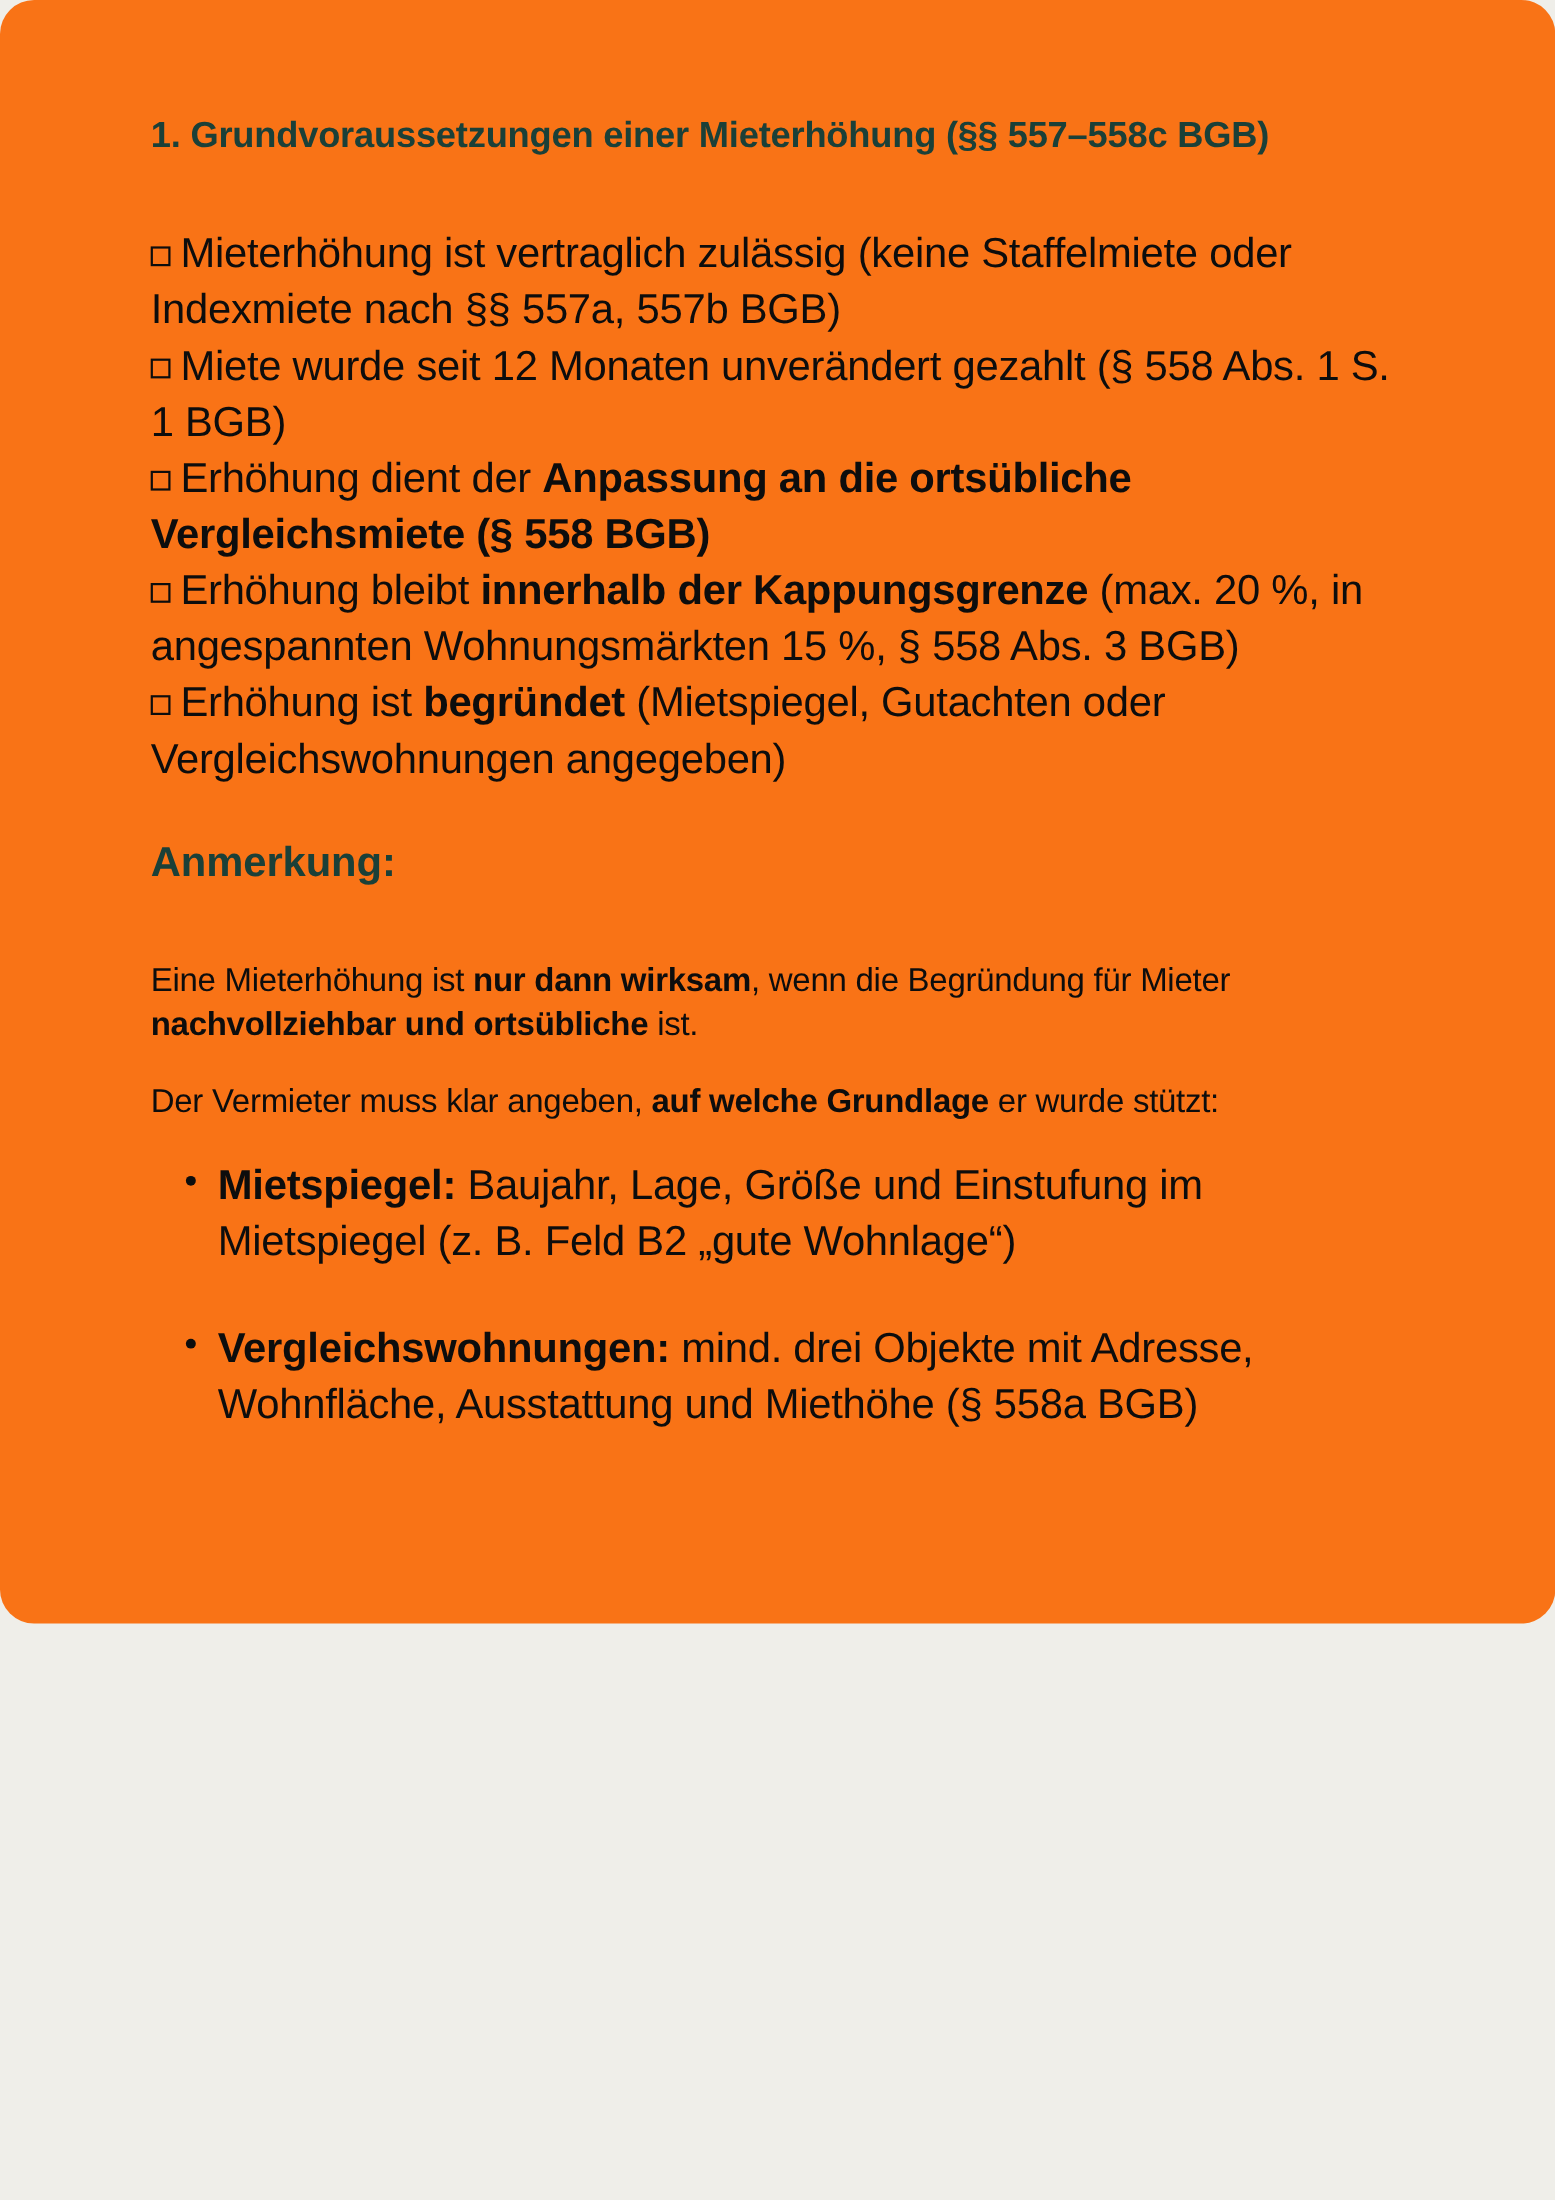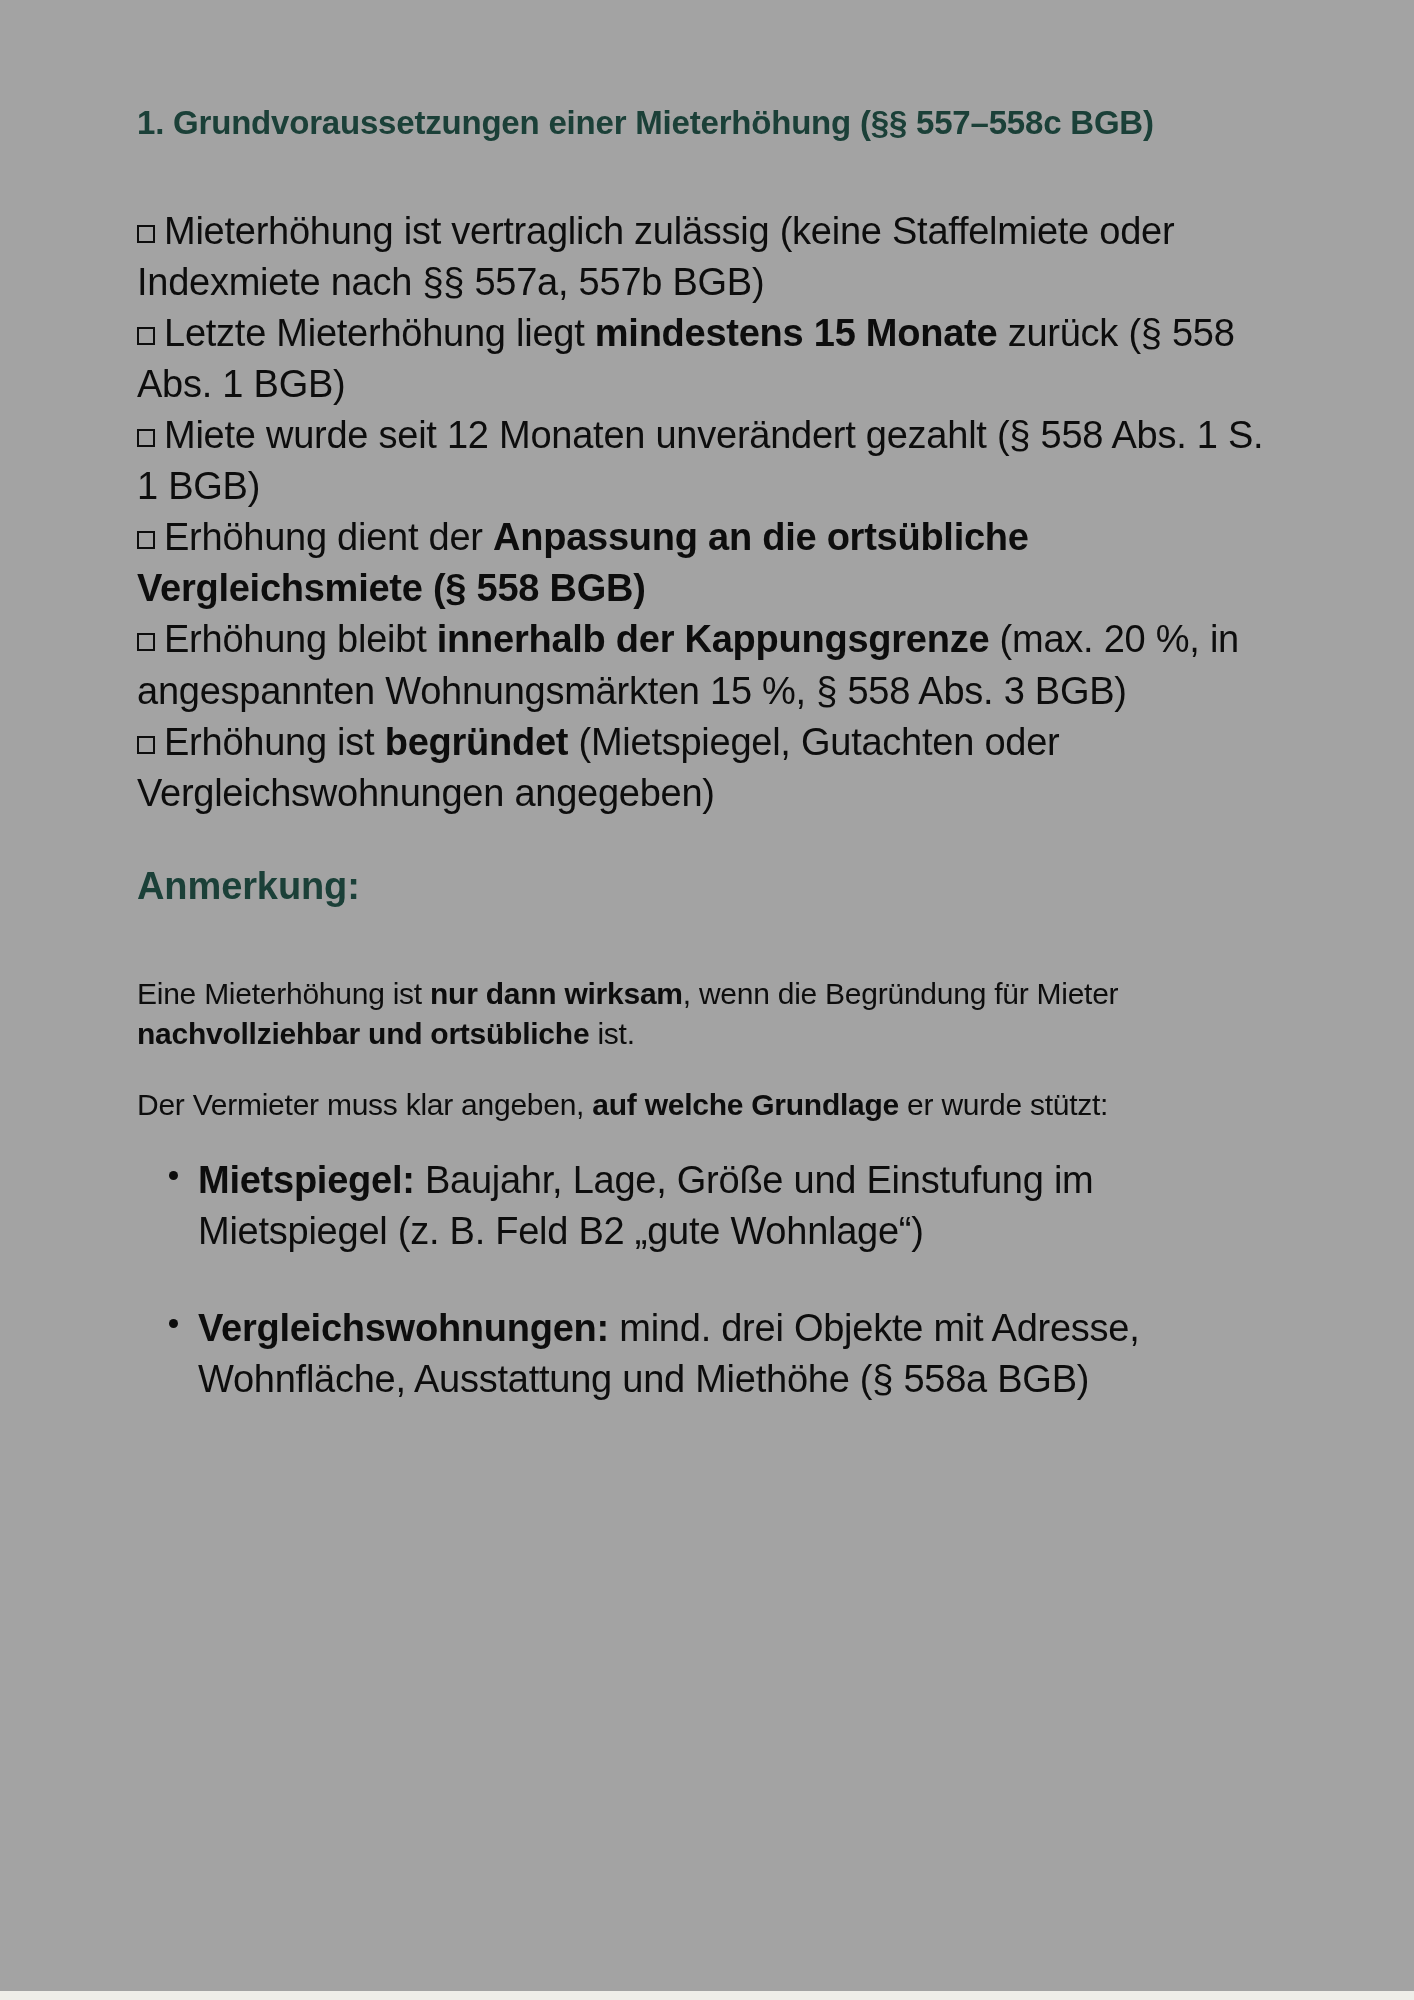--- a/index.html
+++ b/index.html
@@ -10,24 +10,25 @@
     width: 1414px;
     height: 2000px;
     background: #efeee9;
     font-family: "Liberation Sans", sans-serif;
     -webkit-font-smoothing: antialiased;
   }
 
   .page {
     position: relative;
     width: 1414px;
-    height: 1991px;
-    background: #a3a3a3;
+    height: 1476px;
+    background: #f97316;
     box-sizing: border-box;
     padding: 100px 135px 0 137px;
+    border-radius: 31px;
   }
 
   
   .doc-heading {
     color: #1b4038;
     font-size: 33px;
     line-height: 1.38;
     font-weight: 700;
     letter-spacing: -0.2px;
     margin: 0 0 14px 0;
@@ -121,21 +122,20 @@
 <div class="page">
 
   <h1 class="doc-heading">1. Grundvoraussetzungen einer Mieterhöhung (§§ 557–558c BGB)</h1>
 
   <div class="gap-lg"></div>
 
   <div class="checklist">
 
     <p class="check-item"><span class="checkbox-glyph"></span><span>Mieterhöhung ist vertraglich zulässig (keine Staffelmiete oder Indexmiete nach §§ 557a, 557b BGB)</span><b></b><span></span></p>
 
-    <p class="check-item"><span class="checkbox-glyph"></span><span>Letzte Mieterhöhung liegt </span><b>mindestens 15 Monate</b><span> zurück (§ 558 Abs. 1 BGB)</span></p>
 
     <p class="check-item"><span class="checkbox-glyph"></span><span>Miete wurde seit 12 Monaten unverändert gezahlt (§ 558 Abs. 1 S. 1 BGB)</span><b></b><span></span></p>
 
     <p class="check-item"><span class="checkbox-glyph"></span><span>Erhöhung dient der </span><b>Anpassung an die ortsübliche Vergleichsmiete (§ 558 BGB)</b><span></span></p>
 
     <p class="check-item"><span class="checkbox-glyph"></span><span>Erhöhung bleibt </span><b>innerhalb der Kappungsgrenze</b><span> (max. 20 %, in angespannten Wohnungsmärkten 15 %, § 558 Abs. 3 BGB)</span></p>
 
     <p class="check-item"><span class="checkbox-glyph"></span><span>Erhöhung ist </span><b>begründet</b><span> (Mietspiegel, Gutachten oder Vergleichswohnungen angegeben)</span></p>
 
   </div>

